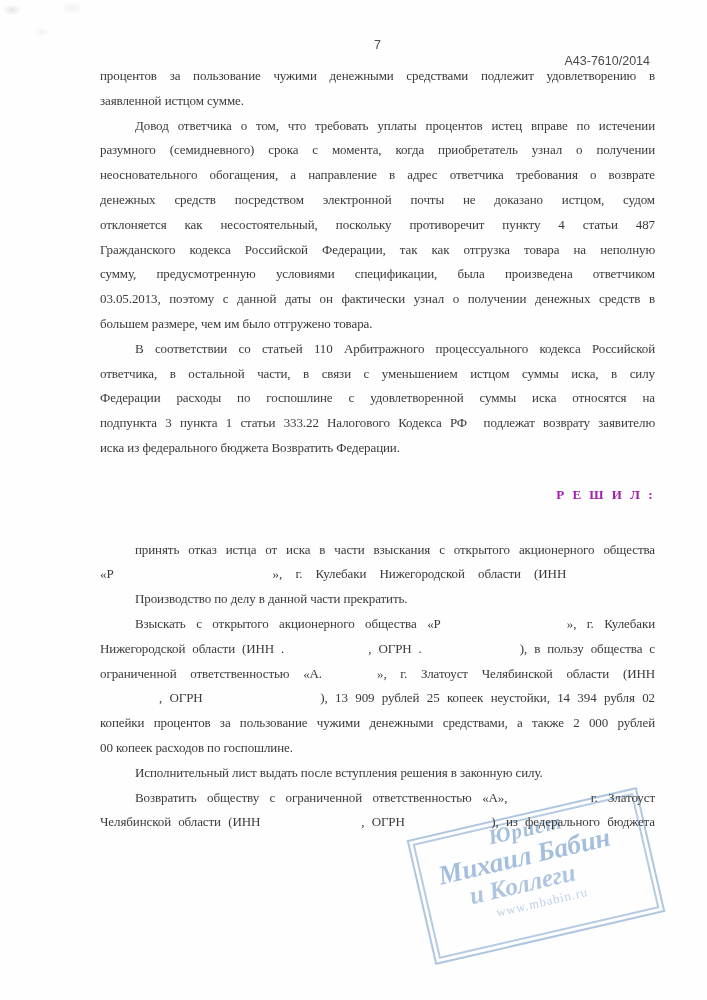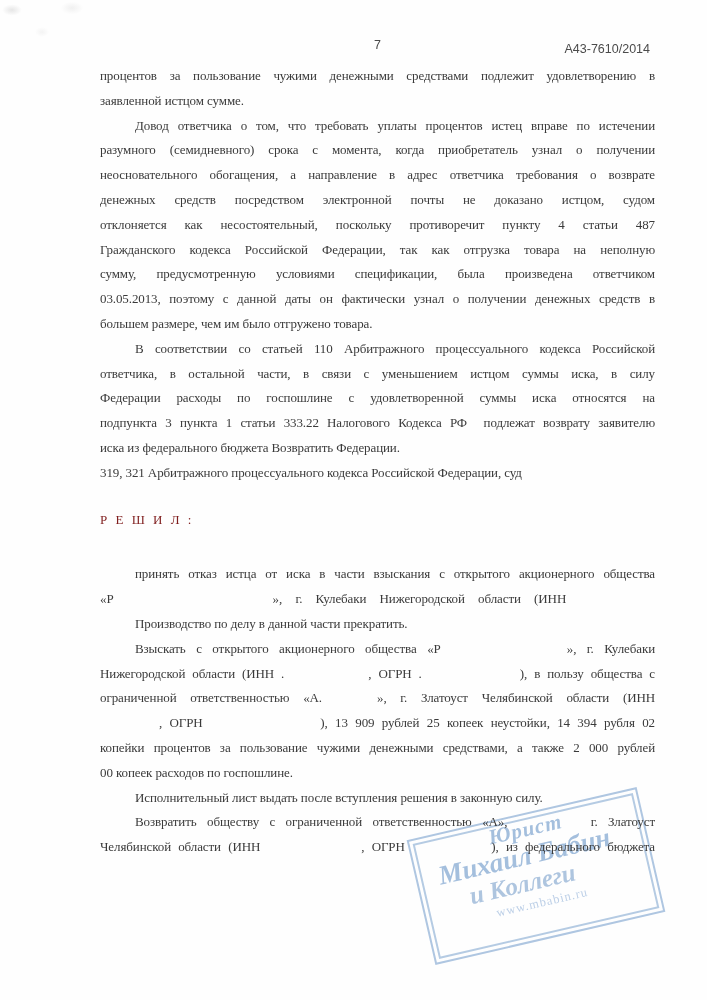--- a/index.html
+++ b/index.html
@@ -16,35 +16,35 @@
       radial-gradient(ellipse 14px 8px at 10px 8px, rgba(120,120,120,.18), transparent 70%),
       radial-gradient(ellipse 16px 9px at 70px 6px, rgba(120,120,120,.10), transparent 70%),
       radial-gradient(ellipse 10px 7px at 40px 30px, rgba(120,120,120,.08), transparent 70%);
   }
   .header{
     position:absolute;top:38px;left:100px;width:555px;height:16px;
     font-family:"Liberation Sans", sans-serif;
     font-size:12.5px;color:#4b4b4b;
   }
   .pagenum{position:absolute;left:0;width:100%;text-align:center;top:0;}
-  .caseno{position:absolute;right:5px;top:4px;}
+  .caseno{position:absolute;right:5px;top:16px;}
   .body-text{
     position:absolute;left:100px;top:64px;width:555px;
     font-size:13px;color:#3a3a3a;letter-spacing:-0.1px;
     z-index:2;
   }
   .line{
     line-height:24.8px;height:24.8px;
     white-space:normal;
   }
   .line.fill{text-align:justify;text-align-last:justify;}
   .line.indent{padding-left:35px;}
   .heading{
-    text-align:left;font-weight:normal;letter-spacing:2.5px;
-    line-height:24.8px;margin:22px 0 30px 0;color:#7f1d1d;
+    text-align:right;font-weight:bold;letter-spacing:2.5px;
+    line-height:24.8px;margin:22px 0 30px 0;color:#a21caf;
   }
   .stamp{
     position:absolute;left:418px;top:812px;width:232px;height:124px;
     transform:rotate(-13deg);transform-origin:center;
     border:2px solid #abc4e0;
     z-index:1;opacity:.95;
   }
   .stamp::after{
     content:"";position:absolute;left:3px;top:3px;right:3px;bottom:3px;
     border:2px solid #b2c9e2;
@@ -85,21 +85,20 @@
       <div class="line fill">отклоняется как несостоятельный, поскольку противоречит пункту 4 статьи 487</div>
       <div class="line fill">Гражданского кодекса Российской Федерации, так как отгрузка товара на неполную</div>
       <div class="line fill">сумму, предусмотренную условиями спецификации, была произведена ответчиком</div>
       <div class="line fill">03.05.2013, поэтому с данной даты он фактически узнал о получении денежных средств в</div>
       <div class="line">большем размере, чем им было отгружено товара.</div>
       <div class="line fill indent">В соответствии со статьей 110 Арбитражного процессуального кодекса Российской</div>
       <div class="line fill">ответчика, в остальной части, в связи с уменьшением истцом суммы иска, в силу</div>
       <div class="line fill">Федерации расходы по госпошлине с удовлетворенной суммы иска относятся на</div>
       <div class="line fill">подпункта 3 пункта 1 статьи 333.22 Налогового Кодекса РФ&nbsp; подлежат возврату заявителю</div>
       <div class="line">иска из федерального бюджета Возвратить Федерации.</div>
-      <div class="line">319, 321 Арбитражного процессуального кодекса Российской Федерации, суд</div>
       <div class="heading">Р Е Ш И Л :</div>
       <div class="line fill indent">принять отказ истца от иска в части взыскания с открытого акционерного общества</div>
       <div class="line fill" style="width: 84%;">«Р&nbsp;&nbsp;&nbsp;&nbsp;&nbsp;&nbsp;&nbsp;&nbsp;&nbsp;&nbsp;&nbsp;&nbsp;», г. Кулебаки Нижегородской области (ИНН</div>
       <div class="line indent">Производство по делу в данной части прекратить.</div>
       <div class="line fill indent">Взыскать с открытого акционерного общества «Р&nbsp;&nbsp;&nbsp;&nbsp;&nbsp;&nbsp;&nbsp;&nbsp;&nbsp;&nbsp;&nbsp;&nbsp;», г. Кулебаки</div>
       <div class="line fill">Нижегородской области (ИНН .&nbsp;&nbsp;&nbsp;&nbsp;&nbsp;&nbsp;&nbsp;&nbsp;&nbsp;&nbsp;&nbsp;&nbsp;, ОГРН .&nbsp;&nbsp;&nbsp;&nbsp;&nbsp;&nbsp;&nbsp;&nbsp;&nbsp;&nbsp;&nbsp;&nbsp;&nbsp;&nbsp;), в пользу общества с</div>
       <div class="line fill">ограниченной ответственностью «А.&nbsp;&nbsp;&nbsp;&nbsp;», г. Златоуст Челябинской области (ИНН</div>
       <div class="line fill">&nbsp;&nbsp;&nbsp;&nbsp;&nbsp;&nbsp;&nbsp;&nbsp;, ОГРН&nbsp;&nbsp;&nbsp;&nbsp;&nbsp;&nbsp;&nbsp;&nbsp;&nbsp;&nbsp;&nbsp;&nbsp;&nbsp;&nbsp;&nbsp;&nbsp;), 13 909 рублей 25 копеек неустойки, 14 394 рубля 02</div>
       <div class="line fill">копейки процентов за пользование чужими денежными средствами, а также 2 000 рублей</div>
       <div class="line">00 копеек расходов по госпошлине.</div>

